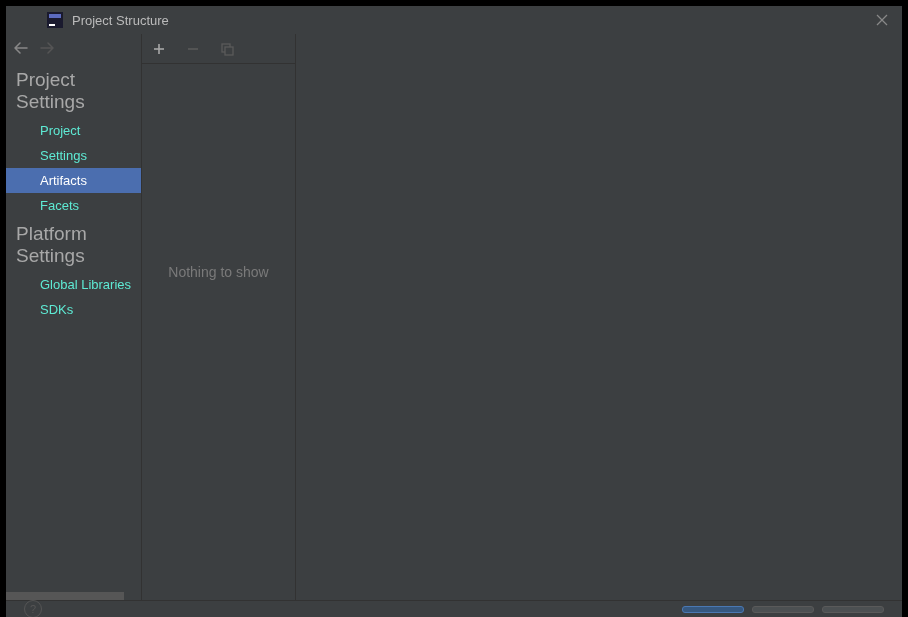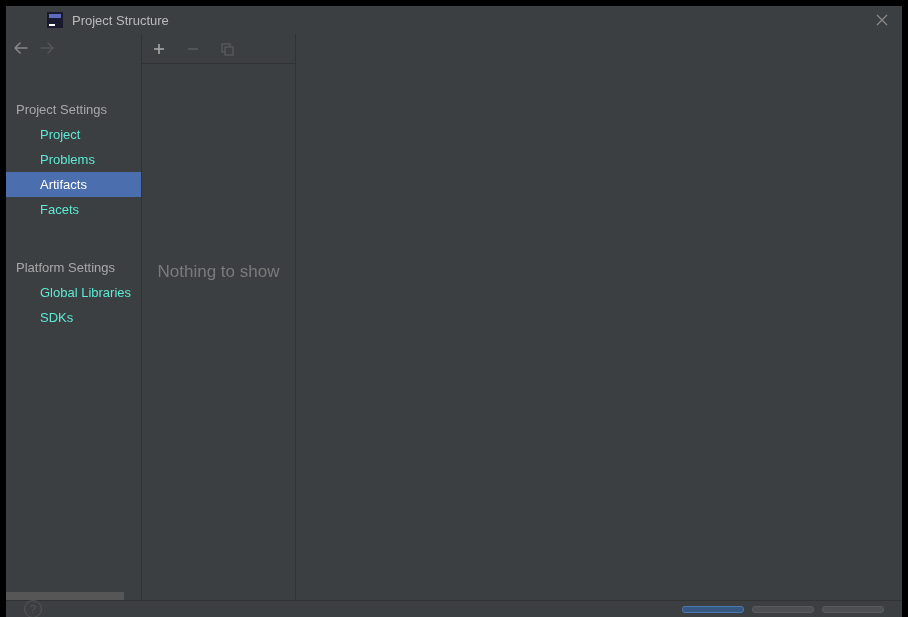--- a/index.html
+++ b/index.html
@@ -88,22 +88,21 @@
       display: inline-block;
       cursor: pointer;
     }
     .nav-arrow.disabled {
       color: #555555;
       cursor: default;
     }
     .sidebar-section-header {
       padding: 5px 10px;
       color: #a8a8a8;
-      font-size: 13px;
-      margin-top: 33px;
+      font-size: 19px;
     }
     .sidebar-item {
       padding: 5px 10px 5px 34px;
       color: #5eead4;
       cursor: pointer;
       white-space: nowrap;
       overflow: hidden;
     }
     .sidebar-item.selected {
       background: #4b6eaf;
@@ -149,21 +148,21 @@
     .tool-btn.disabled {
       color: #5a5a5a;
       cursor: default;
     }
     .empty-text {
       flex: 1;
       display: flex;
       align-items: center;
       justify-content: center;
       color: #7a7a7a;
-      font-size: 17px;
+      font-size: 14px;
       padding-bottom: 120px;
     }
     .right-panel {
       flex: 1;
       background: #3c3f41;
     }
     .footer {
       height: 17px;
       border-top: 1px solid #323232;
       background: #3c3f41;
@@ -238,21 +237,21 @@
         </span>
         <span class="nav-arrow disabled">
           <svg width="14" height="12" viewBox="0 0 14 12">
             <path d="M8 1 L13 6 L8 11 M13 6 L1 6" stroke="currentColor" stroke-width="1.5" fill="none" stroke-linecap="round" stroke-linejoin="round"></path>
           </svg>
         </span>
       </div>
 
       <div class="sidebar-section-header">Project Settings</div>
       <div class="sidebar-item">Project</div>
-      <div class="sidebar-item">Problems</div>
+      <div class="sidebar-item">Settings</div>
       <div class="sidebar-item selected">Artifacts</div>
       <div class="sidebar-item">Facets</div>
 
       <div class="sidebar-section-header">Platform Settings</div>
       <div class="sidebar-item">Global Libraries</div>
       <div class="sidebar-item">SDKs</div>
 
       <div class="sidebar-spacer"></div>
 
       <div class="sidebar-bottom-bar"></div>

